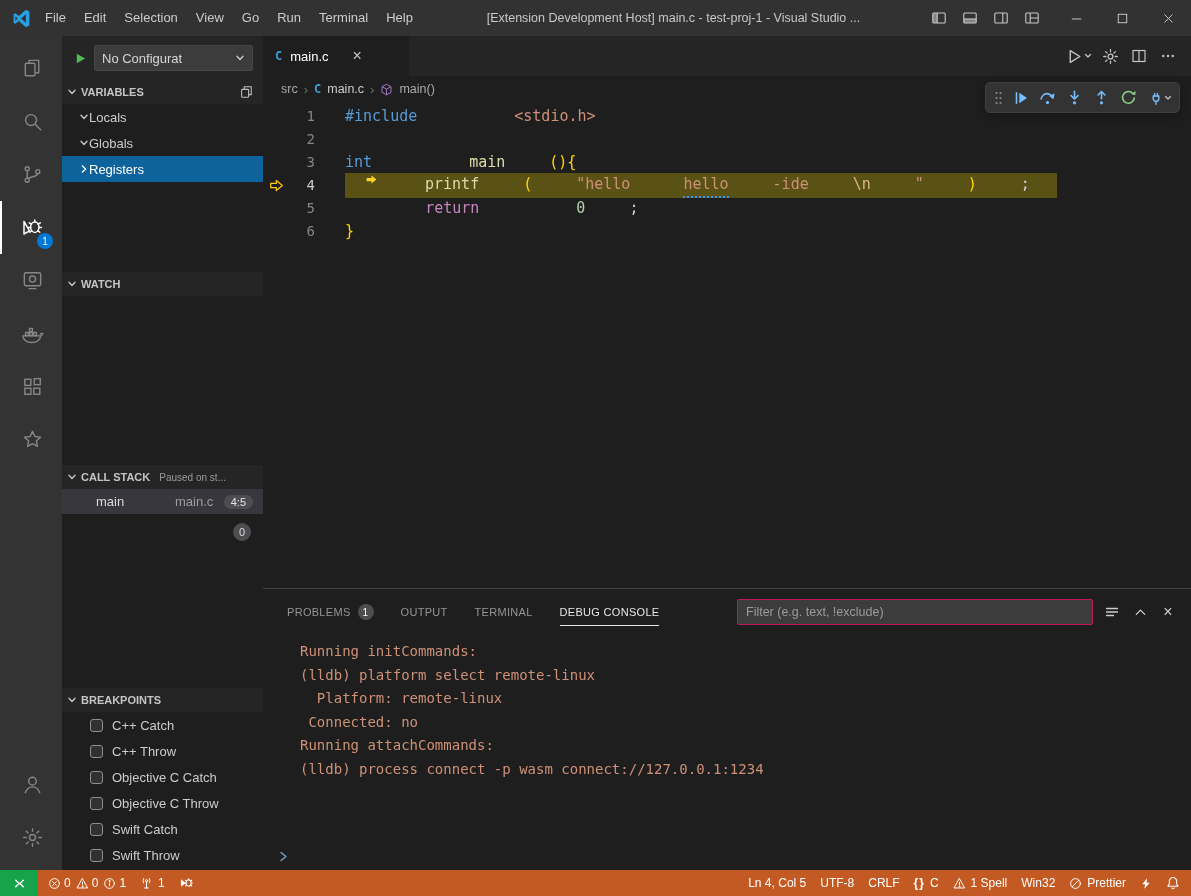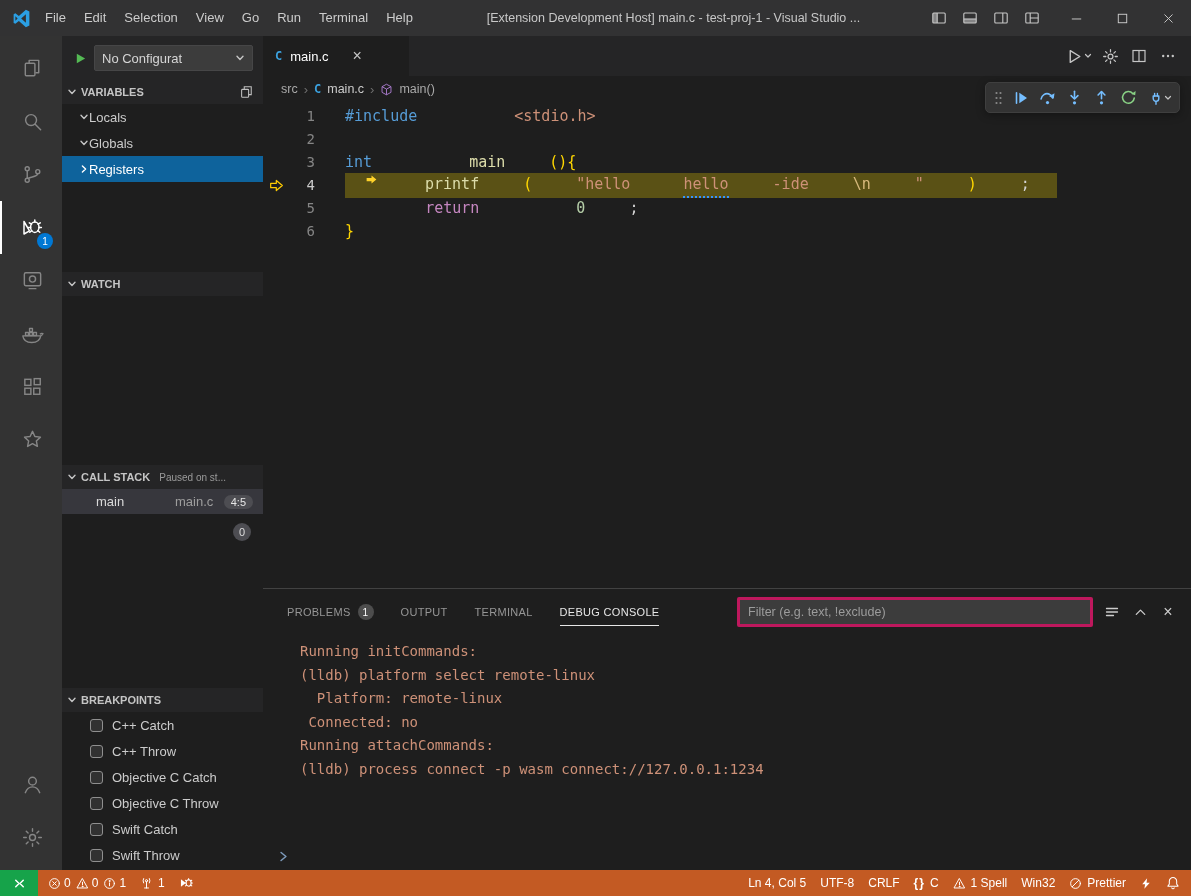--- a/index.html
+++ b/index.html
@@ -87,21 +87,21 @@
   .dtb-chev{color:#c5c5c5;display:flex;margin-left:-5px;padding-right:3px;}
 
   
   .panel{height:282px;border-top:1px solid #424242;display:flex;flex-direction:column;background:#1e1e1e;}
   .panel-header{height:46px;display:flex;align-items:center;padding:0 12px 0 24px;}
   .panel-tabs{display:flex;gap:27px;height:100%;align-items:center;}
   .panel-tab{position:relative;height:100%;display:flex;align-items:center;gap:7px;font-size:11px;letter-spacing:.3px;color:#969696;white-space:nowrap;}
   .panel-tab.active{color:#e7e7e7;}
   .panel-tab.active::after{content:'';position:absolute;left:0;right:0;bottom:9px;height:1px;background:#e7e7e7;}
   .problems-badge{background:#4d4d4d;color:#ffffff;font-size:10px;min-width:16px;height:16px;border-radius:8px;display:flex;align-items:center;justify-content:center;padding:0 4px;}
-  .panel-filter{margin-left:auto;width:356px;height:25px;background:#3c3c3c;border:3px solid #be185d;border-radius:2px;color:#fde047;font-size:12.5px;padding:12px 8px;font-family:"Liberation Sans",sans-serif;outline:none;}
+  .panel-filter{margin-left:auto;width:356px;height:25px;background:#3c3c3c;border:1px solid #be185d;border-radius:2px;color:#fde047;font-size:12.5px;padding:12px 8px;font-family:"Liberation Sans",sans-serif;outline:none;}
   .panel-filter::placeholder{color:#9c9c9c;}
   .panel-actions{display:flex;gap:6px;color:#cccccc;margin-left:8px;align-items:center;}
   .panel-actions .btn{width:22px;height:22px;display:flex;align-items:center;justify-content:center;font-size:16px;}
   .console{flex:1;padding:5px 0 0 37px;font-family:"DejaVu Sans Mono",monospace;font-size:14px;line-height:23.5px;color:#ce9178;white-space:pre;overflow:hidden;}
   .console-input{height:27px;display:flex;align-items:center;padding-left:14px;color:#7e9cbd;}
 
   
   .statusbar{height:26px;background:#c35a23;display:flex;align-items:center;color:#ffffff;font-size:12px;}
   .sb-remote{width:38px;height:100%;background:#16a34a;display:flex;align-items:center;justify-content:center;margin-right:3px;}
   .sb-item{display:flex;align-items:center;gap:5px;padding:0 7px;height:100%;white-space:nowrap;}

